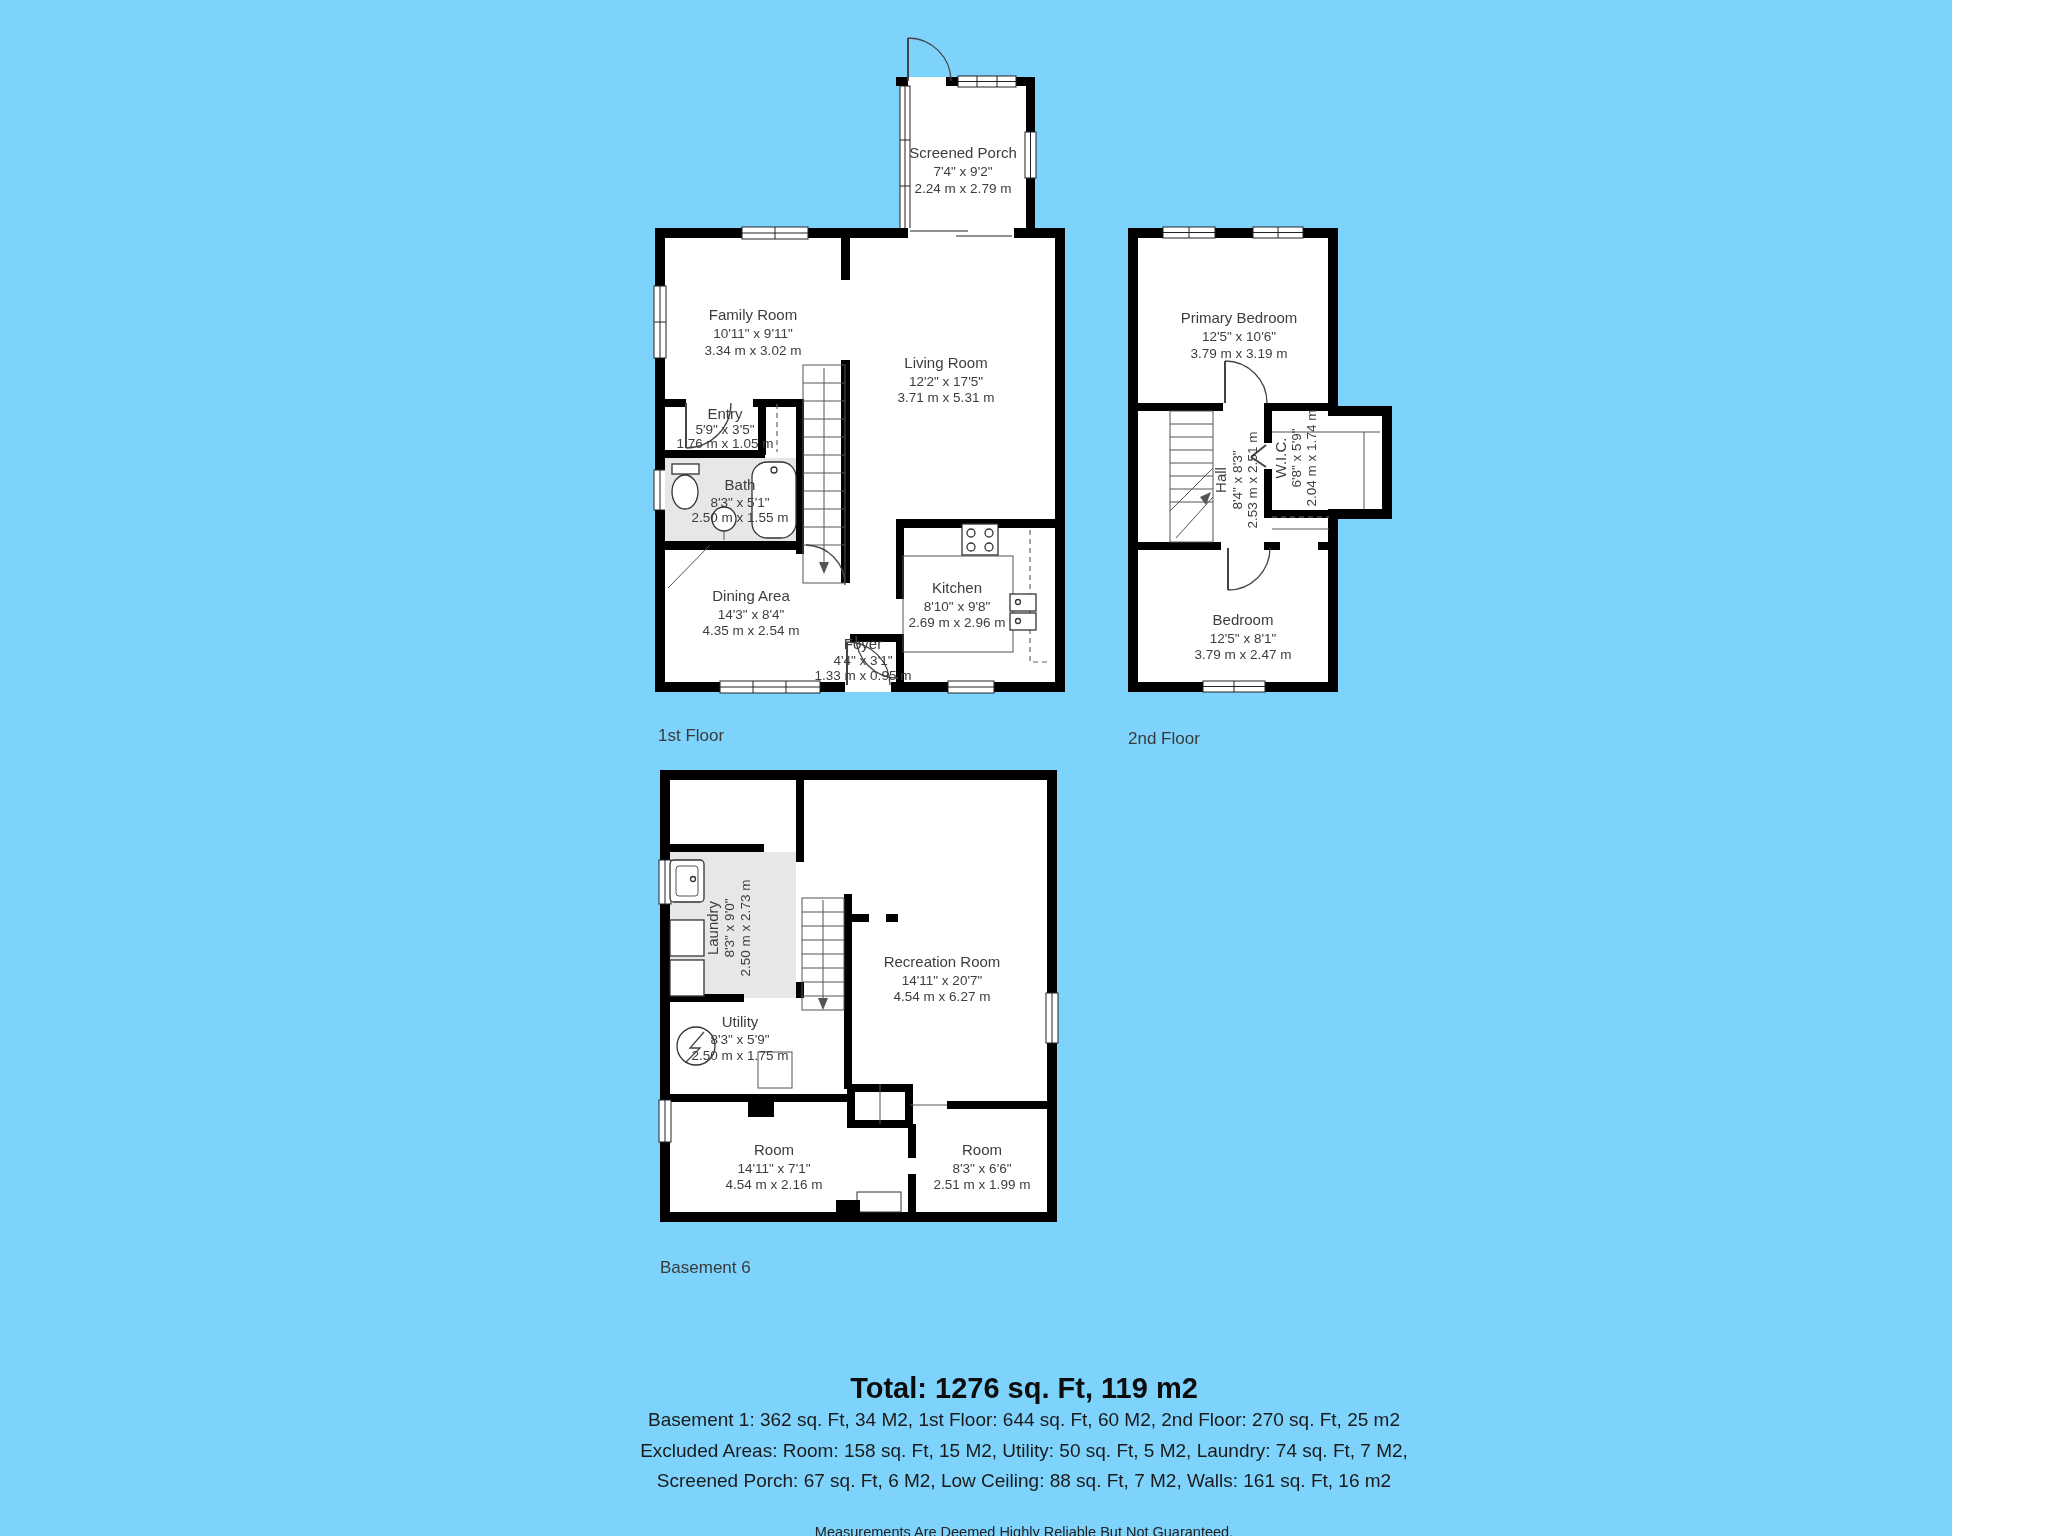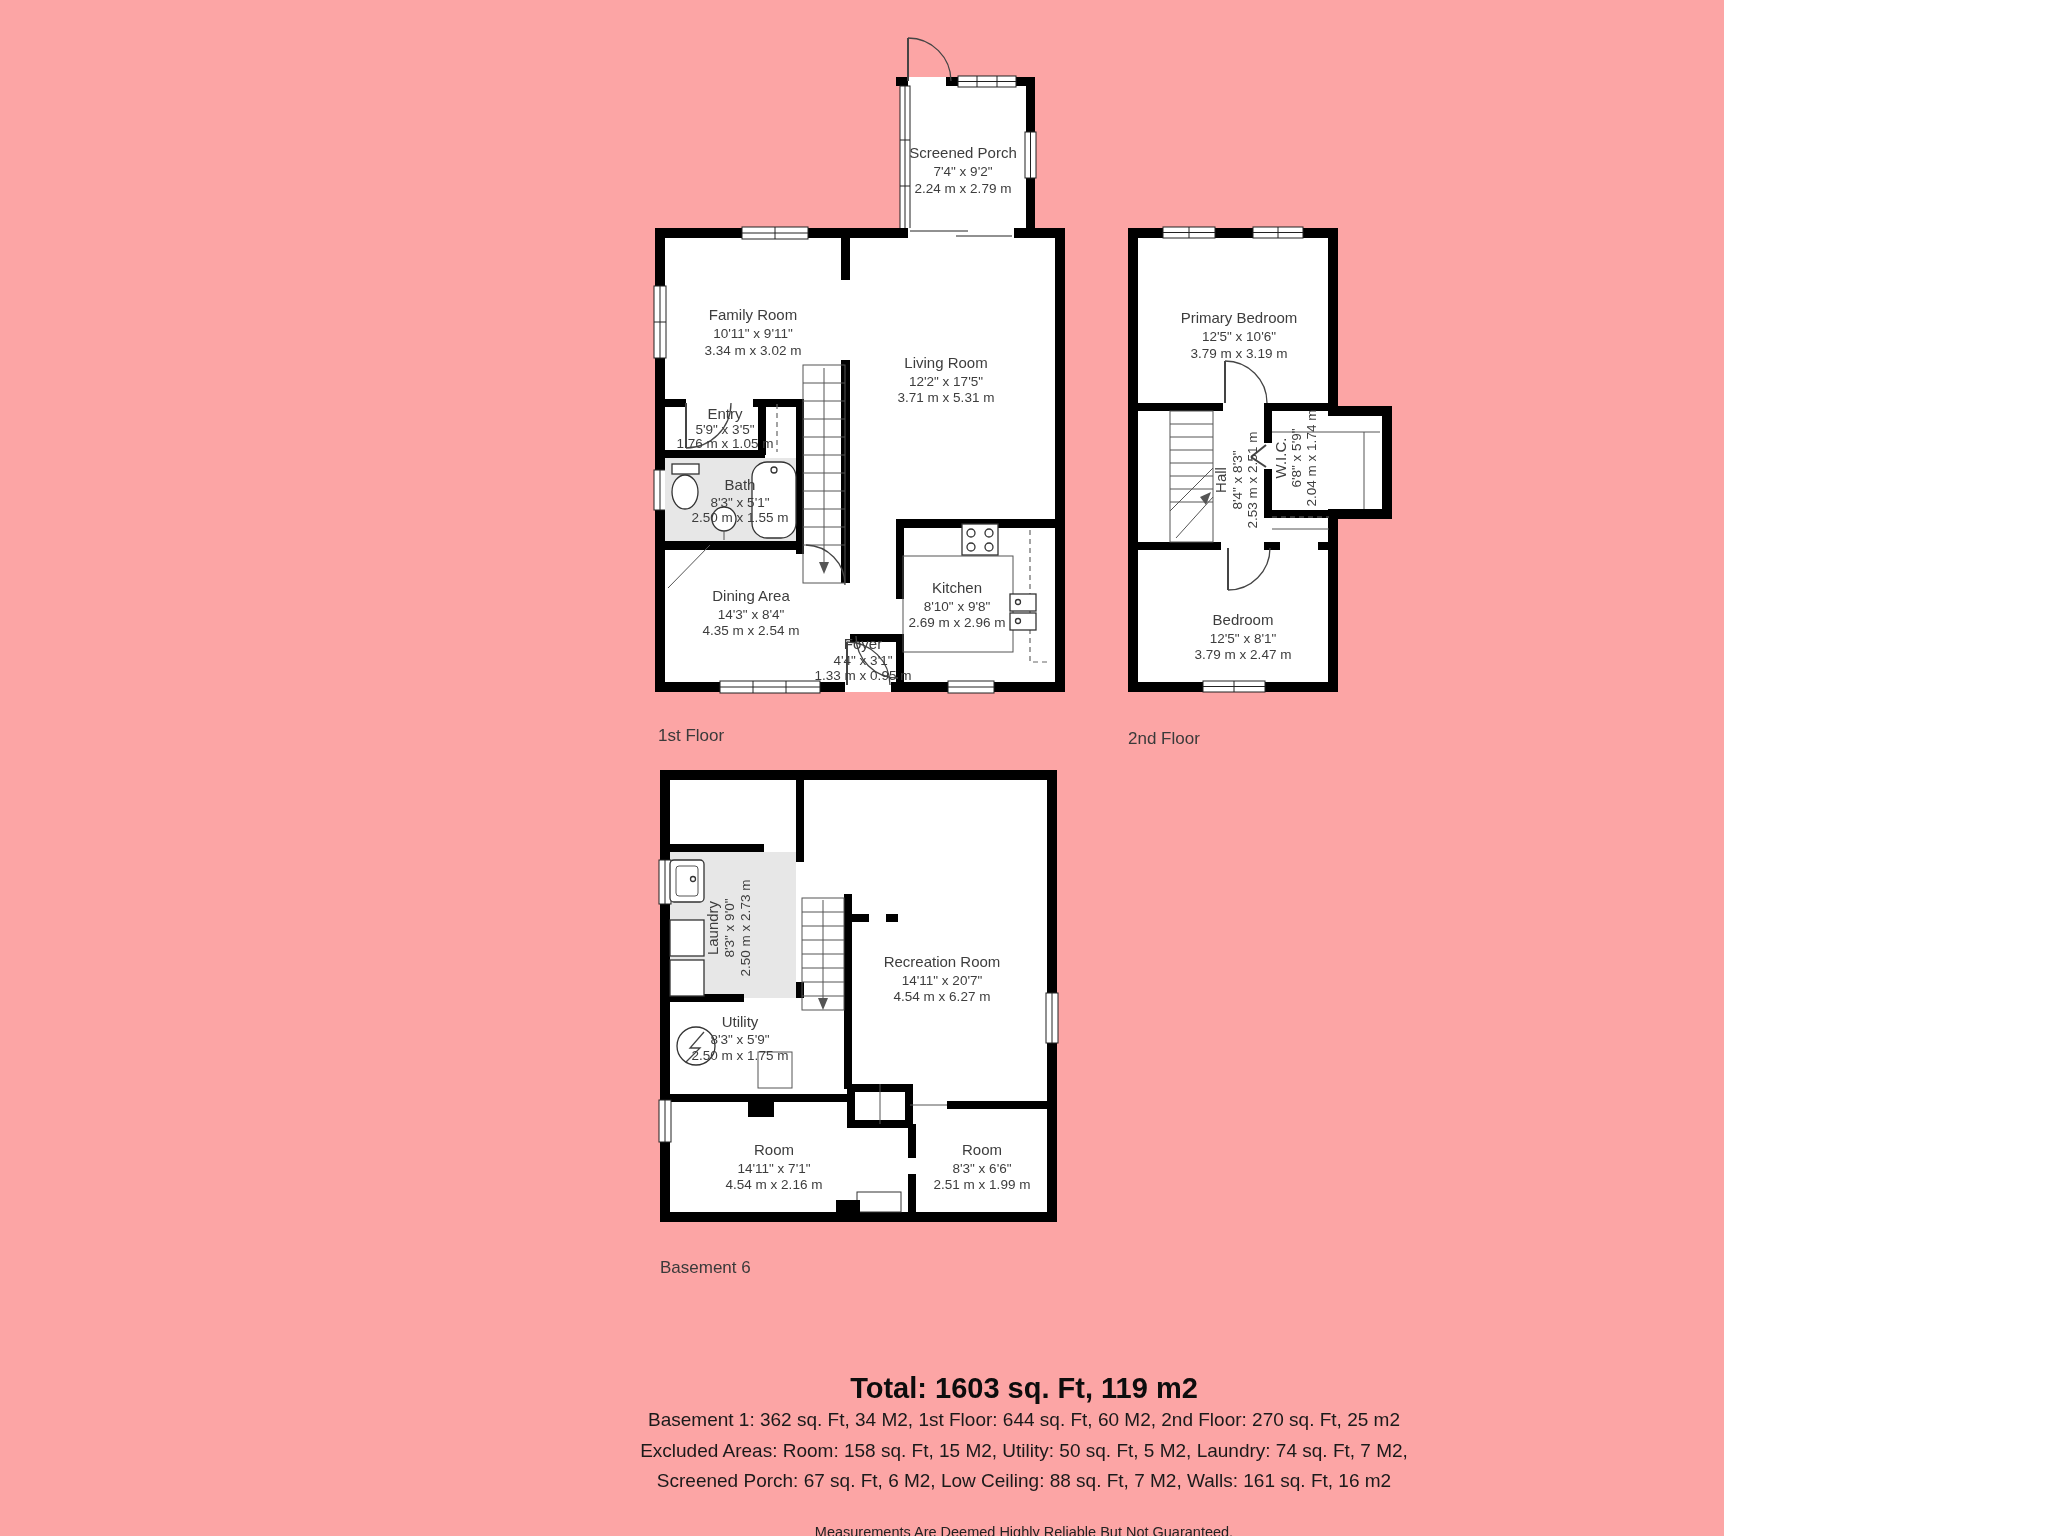--- a/index.html
+++ b/index.html
@@ -1,16 +1,16 @@
 <!DOCTYPE html>
 <html><head>
 <meta charset="utf-8">
 <style>
   html,body{margin:0;padding:0;background:#fff;}
-  #stage{position:relative;width:1724px;height:1536px;background:#fca5a5;overflow:hidden;
+  #stage{position:relative;width:1952px;height:1536px;background:#7dd3fc;overflow:hidden;
          font-family:"Liberation Sans",sans-serif;}
   svg{position:absolute;}
   svg text{font-family:"Liberation Sans",sans-serif;fill:#3d3d3d;text-anchor:middle;}
   .rn{font-size:15px;}
   .rd{font-size:13.5px;}
   .wall{fill:#000;stroke:none;}
   .thin{stroke:#555;stroke-width:1;fill:none;}
   .fix{stroke:#333;stroke-width:1.3;fill:#fff;}
   .arc{stroke:#444;stroke-width:1.3;fill:none;}
   .leaf{stroke:#444;stroke-width:2;fill:none;}
@@ -365,18 +365,18 @@
       <text class="rn" x="982" y="1155">Room</text>
       <text class="rd" x="982" y="1173">8'3" x 6'6"</text>
       <text class="rd" x="982" y="1189">2.51 m x 1.99 m</text>
     </g>
   </svg>
 
   <div class="floor-label" style="left:658px;top:726px">1st Floor</div>
   <div class="floor-label" style="left:1128px;top:729px">2nd Floor</div>
   <div class="floor-label" style="left:660px;top:1258px">Basement 6</div>
 
-  <div class="summary s-total" style="top:1372px">Total: 1603 sq. Ft, 119 m2</div>
+  <div class="summary s-total" style="top:1372px">Total: 1276 sq. Ft, 119 m2</div>
   <div class="summary s-line" style="top:1409px">Basement 1: 362 sq. Ft, 34 M2, 1st Floor: 644 sq. Ft, 60 M2, 2nd Floor: 270 sq. Ft, 25 m2</div>
   <div class="summary s-line" style="top:1440px">Excluded Areas: Room: 158 sq. Ft, 15 M2, Utility: 50 sq. Ft, 5 M2, Laundry: 74 sq. Ft, 7 M2,</div>
   <div class="summary s-line" style="top:1470px">Screened Porch: 67 sq. Ft, 6 M2, Low Ceiling: 88 sq. Ft, 7 M2, Walls: 161 sq. Ft, 16 m2</div>
   <div class="summary s-disc" style="top:1518px">Measurements Are Deemed Highly Reliable But Not Guaranteed.</div>
 </div>
 
 </body></html>

